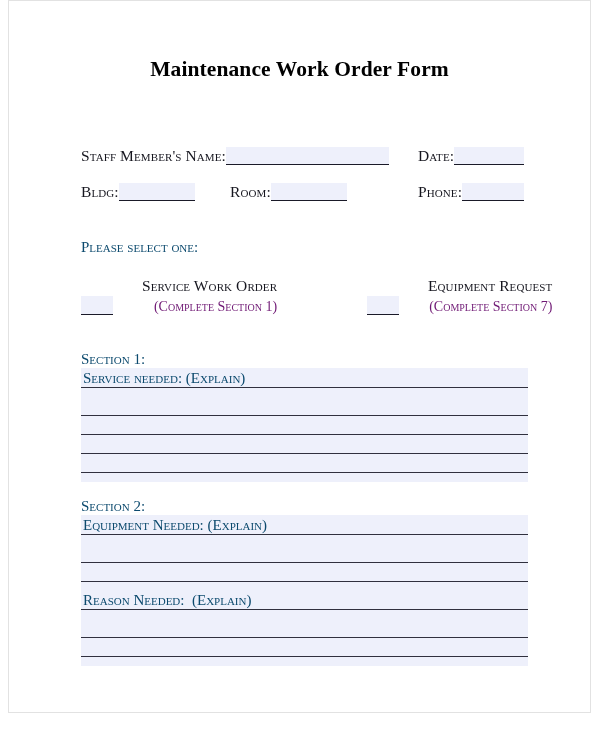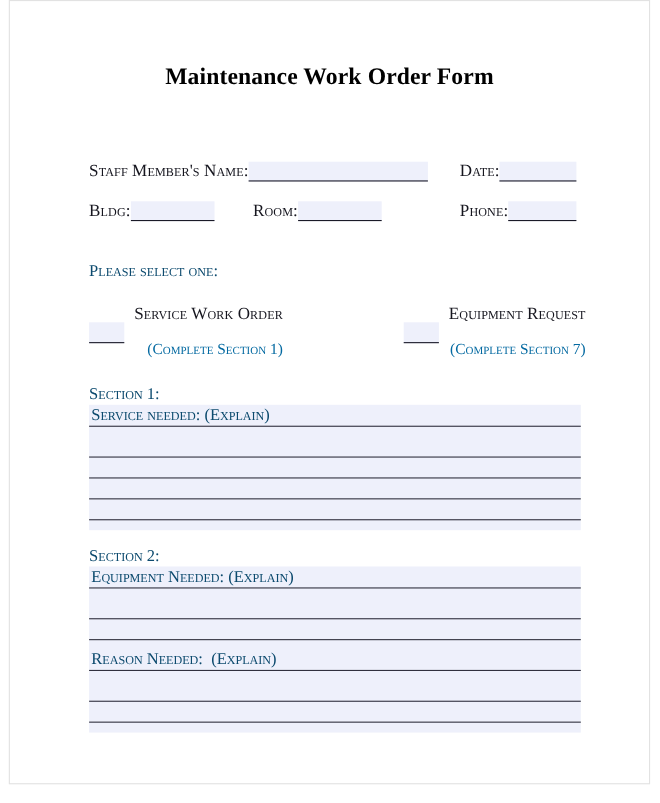--- a/index.html
+++ b/index.html
@@ -65,32 +65,33 @@
     height: 18px;
     background: #eef0fb;
     border-bottom: 1.3px solid #1a1a28;
     margin-right: 9px;
     vertical-align: bottom;
   }
   
   .choice {
     position: absolute;
     display: flex;
-    align-items: center;
+    align-items: flex-end;
+    gap: 20px;
   }
   .choice-text {
     display: block;
   }
   .choice-sub {
     display: block;
     text-align: right;
     font-variant: small-caps;
     font-size: 14px;
-    margin-top: 16px;
-    color: #0369a1;
+    margin-top: 4px;
+    color: #701a75;
     white-space: pre;
   }
   
   .writeblock {
     position: absolute;
     left: 72px;
     width: 447px;
     background: #eef0fb;
   }
   .wb-line {

